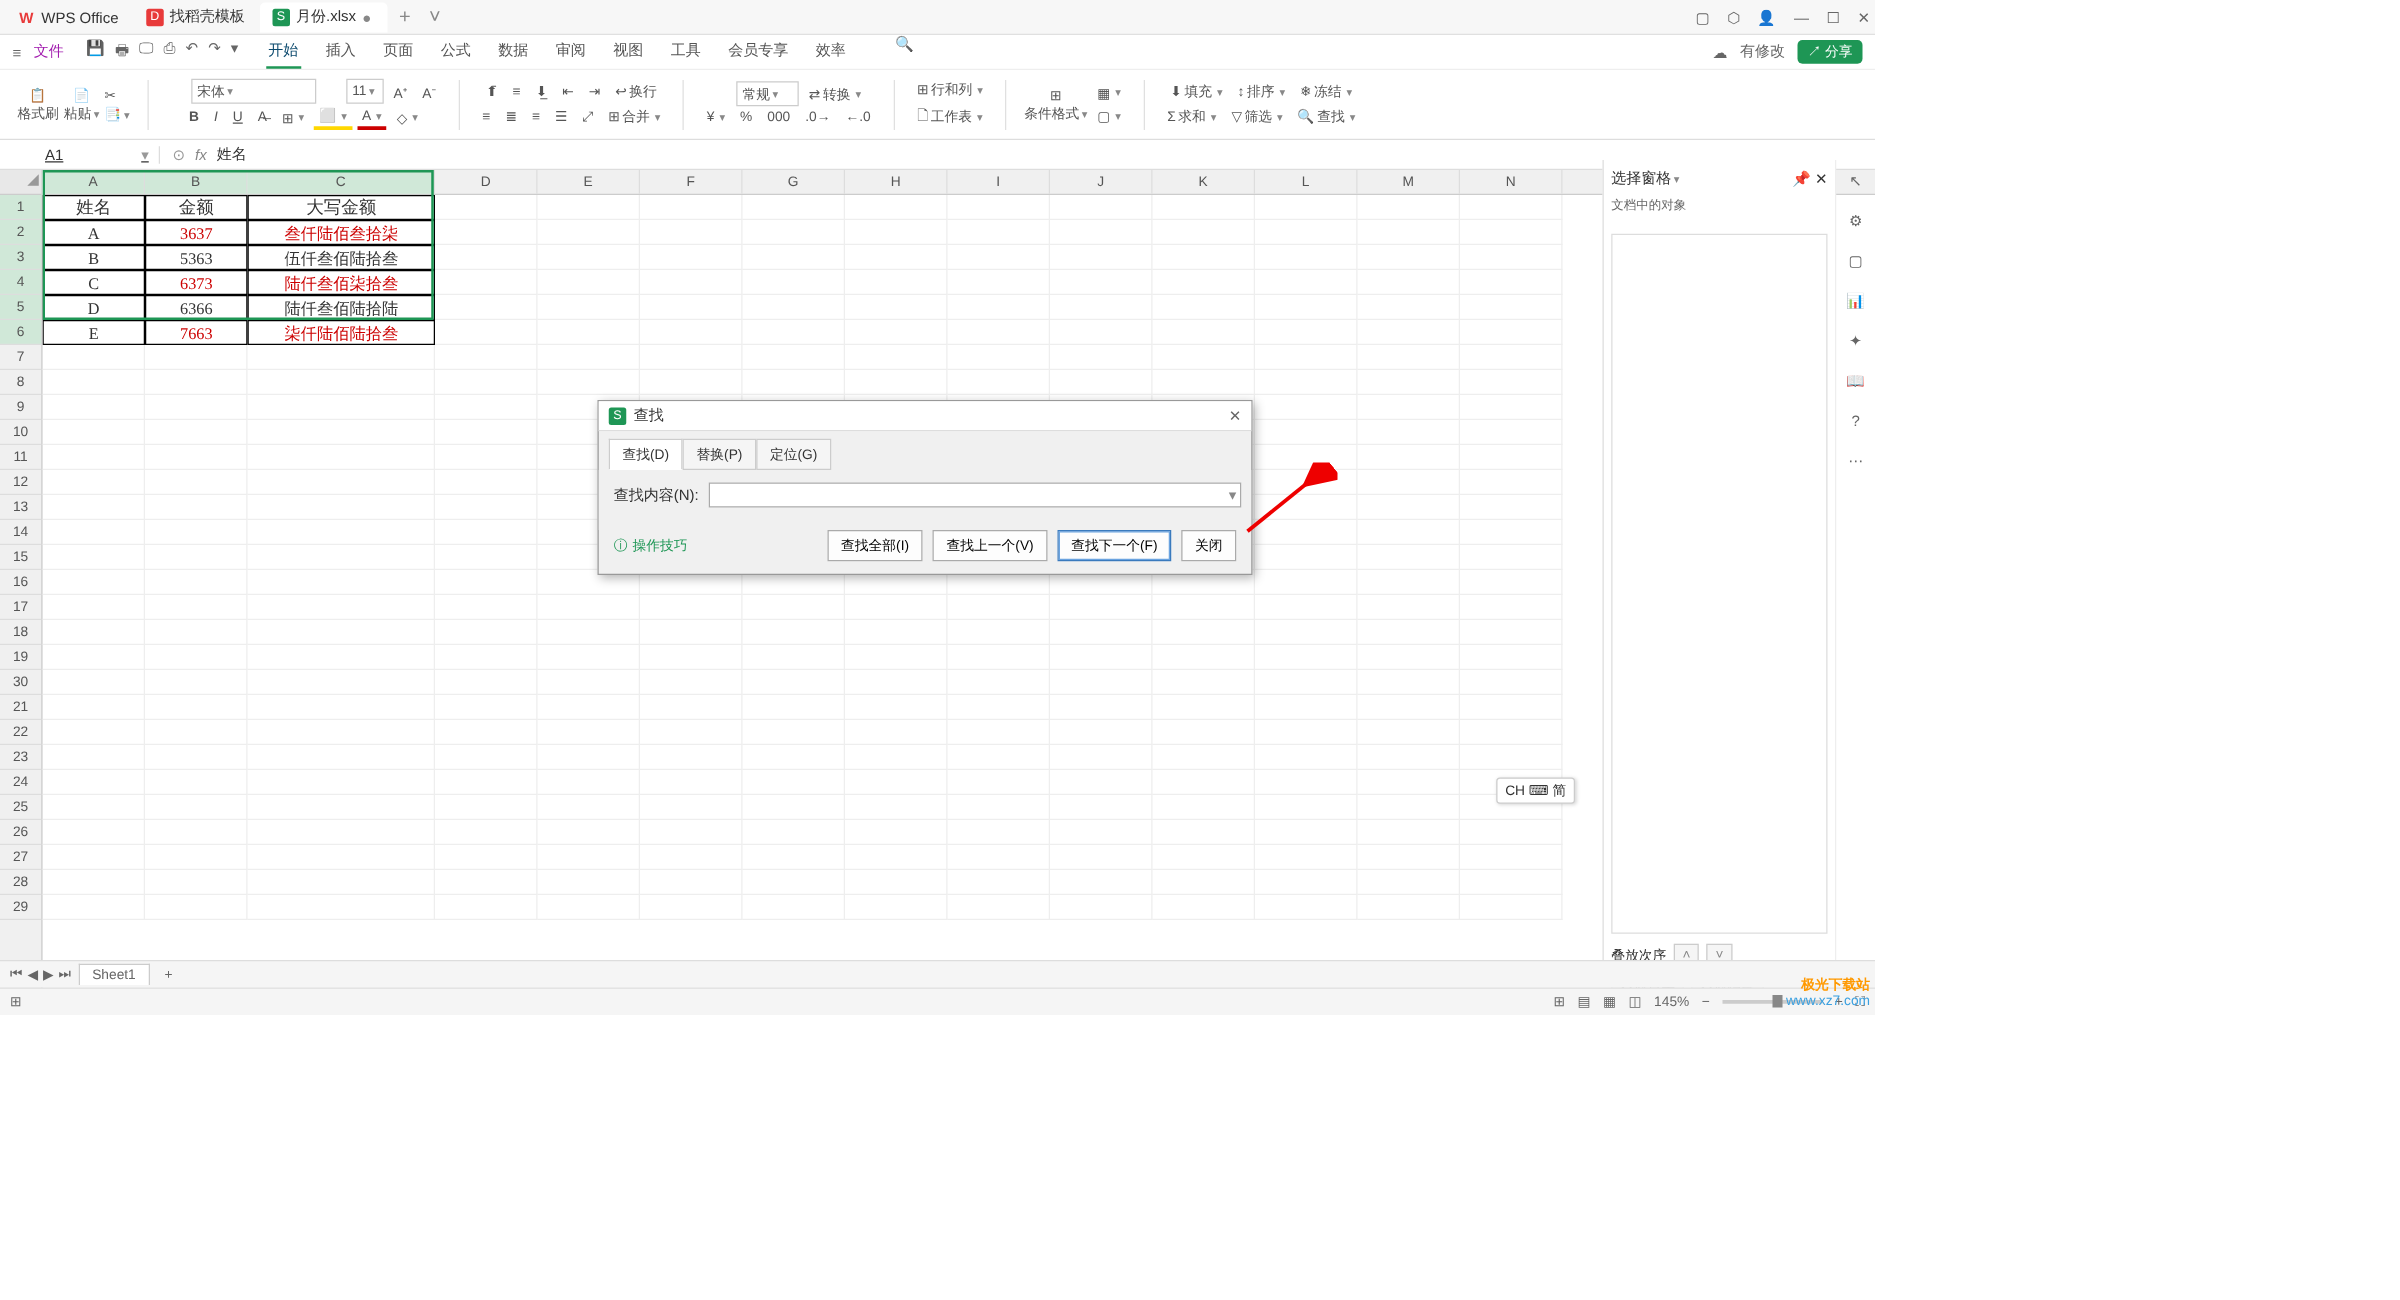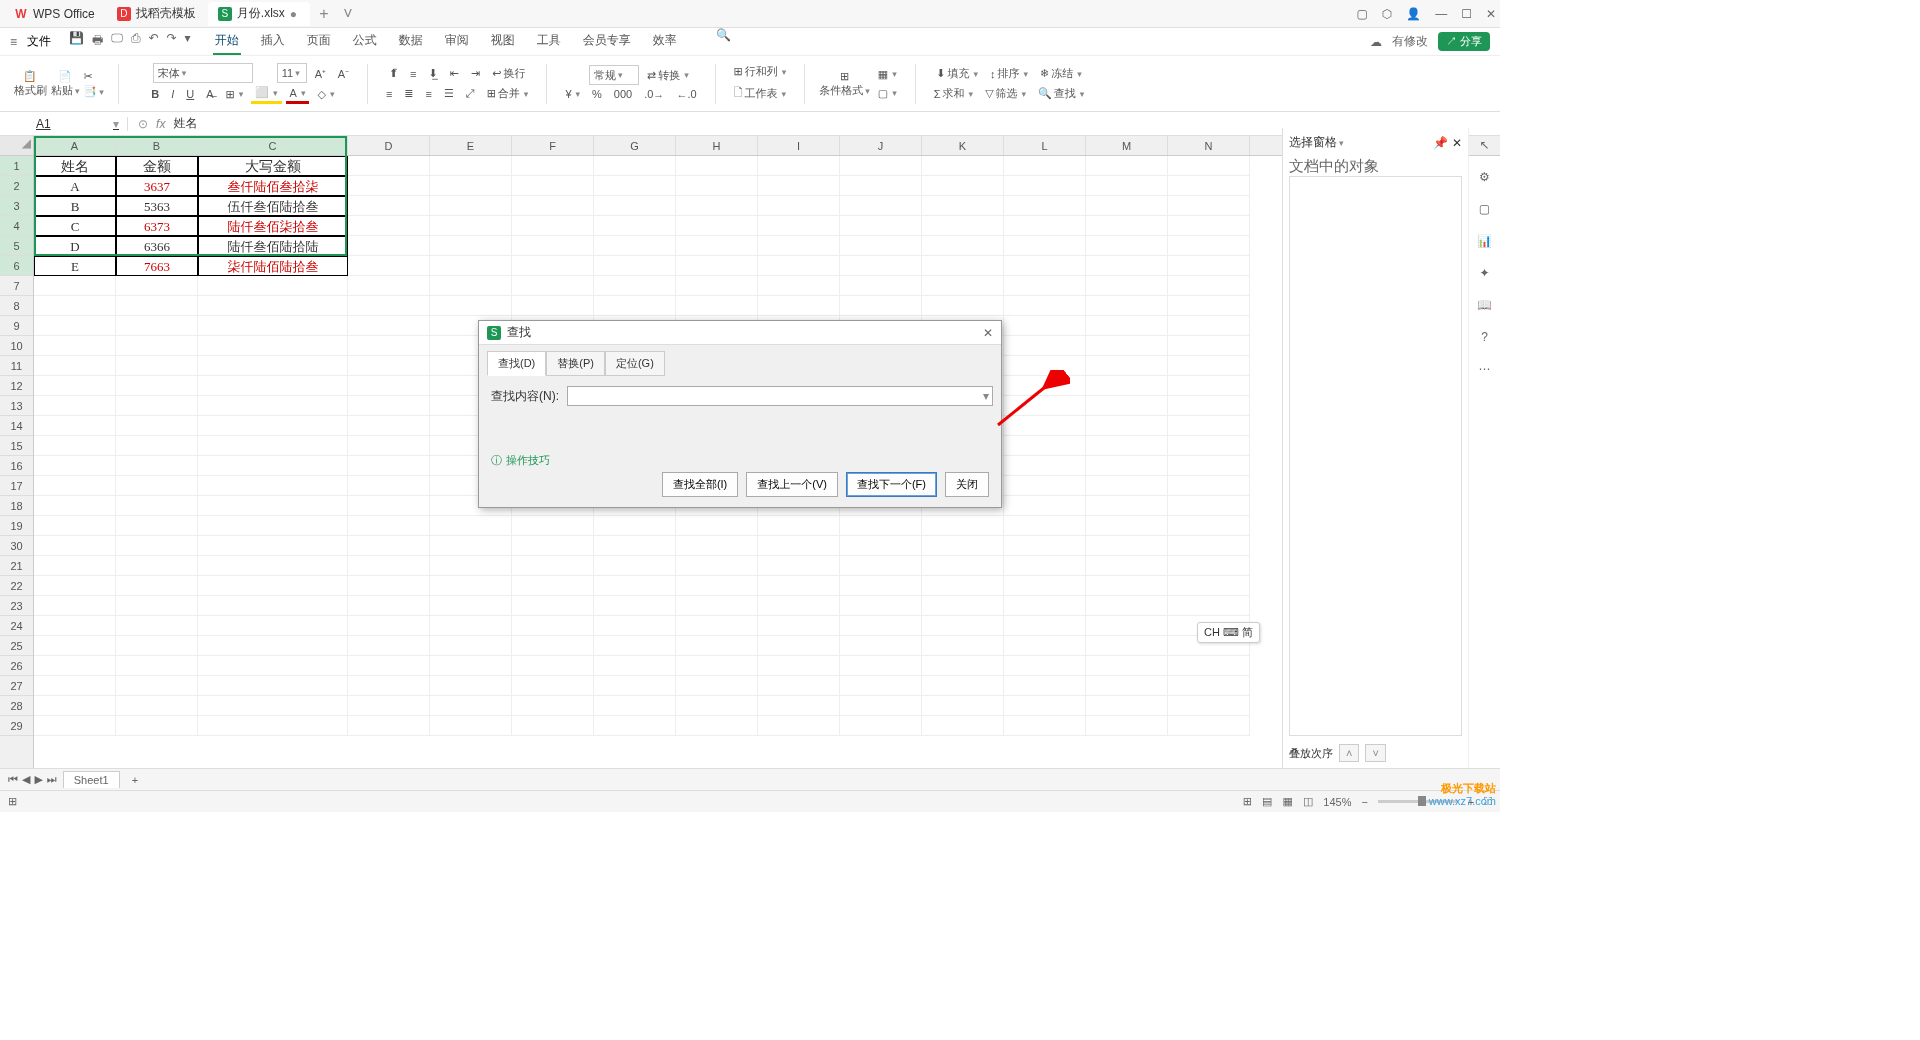--- a/index.html
+++ b/index.html
@@ -12,21 +12,21 @@
 .tab-icon { width: 14px; height: 14px; display: inline-flex; align-items: center; justify-content: center; }
 .tab-close, .tab-dot { width: 10px; color: #888; }
 .new-tab { width: 24px; text-align: center; color: #888; font-size: 16px; }
 .title-right { margin-left: auto; display: flex; gap: 14px; align-items: center; color: #666; }
 .title-right span { cursor: pointer; }
 
 
 .menu-bar { height: 28px; display: flex; align-items: center; padding: 0 10px; gap: 6px; border-bottom: 1px solid #eee; }
 .menu-left { display: flex; align-items: center; gap: 10px; }
 .hamburger { color: #666; }
-.file-menu { color: #000000; }
+.file-menu { color: #a21caf; }
 .menu-icons { display: flex; gap: 8px; color: #666; margin-left: 8px; }
 .menu-tabs { display: flex; margin-left: 16px; gap: 18px; }
 .menu-tab { color: #555; padding: 4px 2px; cursor: pointer; }
 .menu-tab.active { color: #0c4a6e; border-bottom: 2px solid #1e9655; }
 .menu-right { margin-left: auto; display: flex; align-items: center; gap: 10px; color: #666; }
 .share-btn { background: #1e9655; color: #fff; padding: 2px 8px; border-radius: 4px; font-size: 11px; }
 
 
 .ribbon { height: 56px; display: flex; align-items: center; padding: 4px 10px; gap: 6px; border-bottom: 1px solid #ddd; background: #fff; }
 .rbn-group { display: flex; flex-direction: column; align-items: center; gap: 1px; font-size: 11px; color: #555; padding: 0 4px; }
@@ -81,21 +81,21 @@
 .dlg-tab { padding: 4px 10px; border: 1px solid #ccc; background: #f5f5f5; cursor: pointer; font-size: 11px; }
 .dlg-tab.active { background: #fff; border-bottom: 1px solid #fff; position: relative; z-index: 1; }
 .dlg-body { padding: 10px 12px; background: #f0f0f0; }
 .dlg-row { display: flex; align-items: center; gap: 8px; margin-bottom: 8px; }
 .dlg-input { flex: 1; border: 1px solid #aaa; height: 20px; padding: 0 4px; background: #fff; }
 .dlg-btns { display: flex; justify-content: flex-end; gap: 8px; padding: 8px 12px 10px; }
 .dlg-btn { border: 1px solid #aaa; background: #fdfdfd; padding: 4px 10px; font-size: 11px; cursor: pointer; }
 .dlg-btn.primary { border: 1px solid #3a7abd; box-shadow: 0 0 0 1px #6aa3e0 inset; }
 .dlg-tips { color: #1e9655; font-size: 11px; display: flex; align-items: center; gap: 4px; }
 .dlg-footer { display: flex; align-items: center; padding: 0 12px 10px; }
-.dlg-footer .dlg-btns { padding: 0; margin-left: auto; margin-top: 48px; }
+.dlg-footer .dlg-btns { padding: 0; margin-left: auto; }
 
 
 .arrow { position: absolute; left: 990px; top: 370px; pointer-events: none; }
 
 
 .sheet-bar { position: absolute; bottom: 22px; left: 0; right: 0; height: 22px; background: #f5f5f5; border-top: 1px solid #ddd; display: flex; align-items: center; padding: 0 8px; gap: 6px; font-size: 11px; color: #666; }
 .sheet-nav { display: flex; gap: 4px; }
 .sheet-tab { padding: 2px 10px; background: #fff; border: 1px solid #ccc; border-bottom: none; }
 .sheet-add { padding: 0 6px; }
 
@@ -816,21 +816,21 @@
       </div>
     <div class="selection-box" style="left:0;top:0;width:313px;height:120px"></div>
   </div>
 </div>
 
 <div class="task-pane">
   <div class="task-title">
     <span class="dd">选择窗格</span>
     <span><span>📌</span> <span>✕</span></span>
   </div>
-  <div style="font-size:15px;color:#666;margin-bottom:0">文档中的对象</div>
+  <div style="font-size:10px;color:#666;margin-bottom:16px">文档中的对象</div>
   <div class="task-list"></div>
   <div class="task-bottom">
     <span>叠放次序</span>
     <span class="task-btn">˄</span>
     <span class="task-btn">˅</span>
   </div>
   <div class="task-bottom">
     <span class="task-btn">全部显示</span>
     <span class="task-btn">全部隐藏</span>
   </div>

